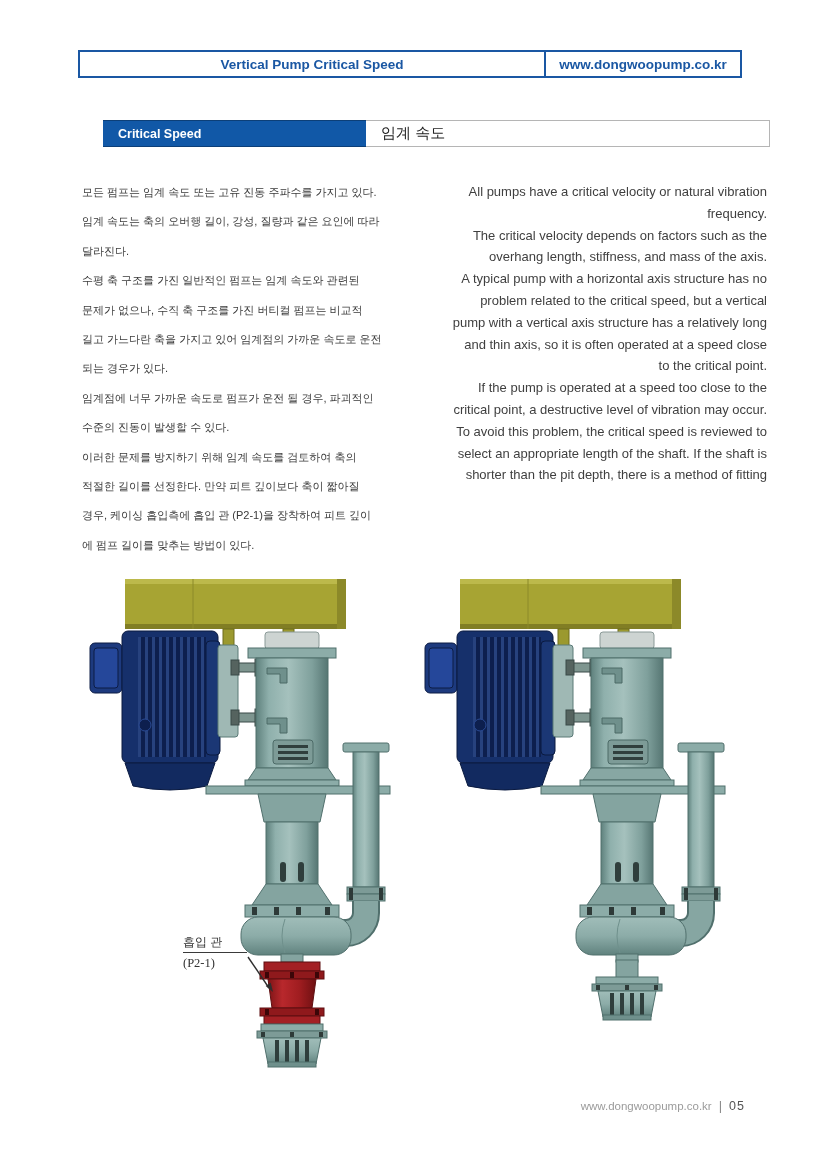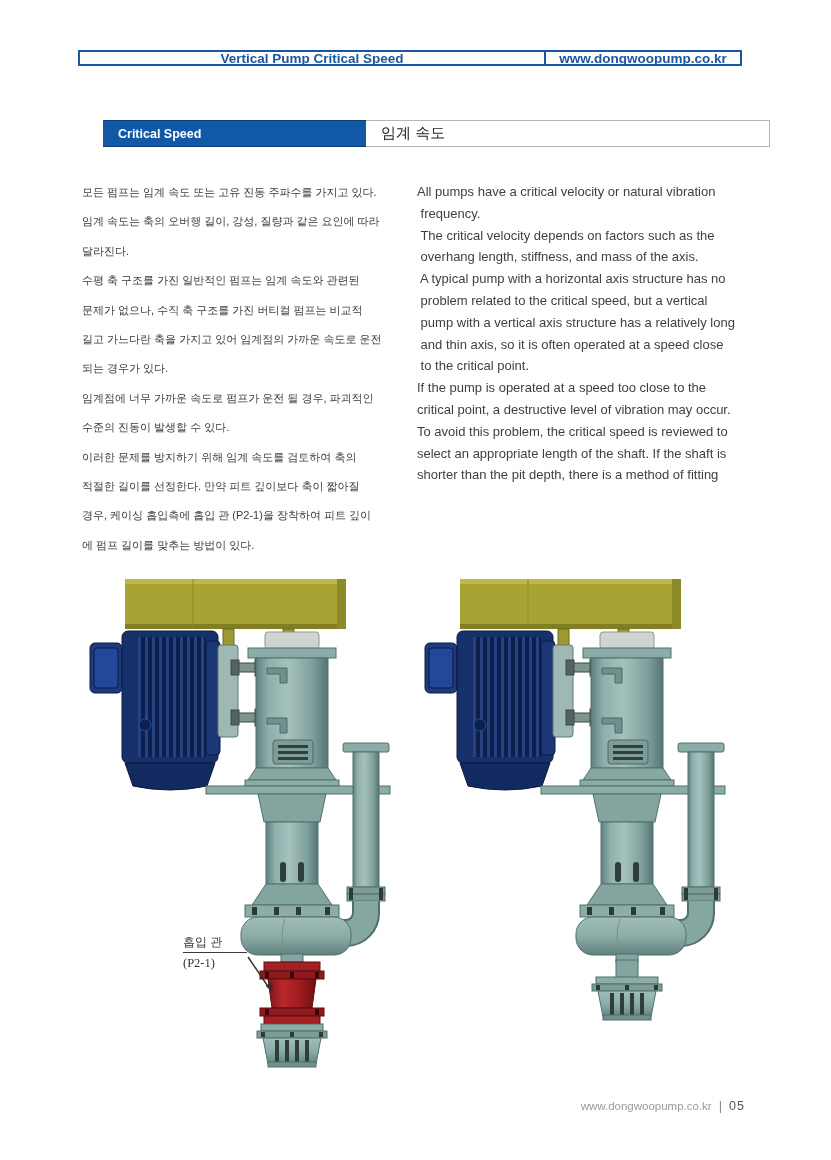--- a/index.html
+++ b/index.html
@@ -1,37 +1,37 @@
 <!DOCTYPE html>
 <html><head>
 <meta charset="utf-8">
 <style>
   html,body{margin:0;padding:0;background:#ffffff;}
   body{font-family:"Liberation Sans", sans-serif;}
   .page{position:relative;width:831px;height:1160px;background:#ffffff;overflow:hidden;}
 
   
-  .header-row{position:absolute;left:78px;top:50px;width:664px;height:16px;display:flex;}
+  .header-row{position:absolute;left:78px;top:50px;width:664px;height:28px;display:flex;}
   .header-box{box-sizing:border-box;border:2px solid #1a57a3;display:flex;align-items:center;justify-content:center;
     color:#1a57a3;font-weight:bold;font-size:13.5px;background:#fff;}
   .header-box.title{width:468px;}
   .header-box.site{width:196px;border-left:none;}
 
   
   .section-row{position:absolute;left:78px;top:120px;width:667px;height:27px;display:flex;padding-left:25px;}
   .section-blue{box-sizing:border-box;width:263px;background:#1158a7;color:#ffffff;font-weight:bold;font-size:12.5px;
     display:flex;align-items:center;padding-left:15px;border-top:1px solid #0c3f78;border-bottom:1px solid #0c3f78;}
   .section-white{box-sizing:border-box;flex:1;background:#fff;border:1px solid #b5b5b5;border-left:none;
     display:flex;align-items:center;padding-left:15px;font-size:15px;color:#222222;text-align:center;}
 
   
   .ko-col{position:absolute;left:82px;top:178px;width:330px;color:#3a3a3a;font-size:11px;}
   .ko-col .line{line-height:29.4px;height:29.4px;white-space:pre;}
   .en-col{position:absolute;left:417px;top:181px;width:350px;color:#3f3f3f;font-size:13px;}
-  .en-col .line{line-height:21.8px;height:21.8px;white-space:pre;}
+  .en-col .line{line-height:21.8px;height:21.8px;white-space:pre;text-align:right;}
 
   
   .fig{position:absolute;}
   .fig-left{left:85px;top:575px;width:345px;height:515px;}
   .fig-right{left:420px;top:575px;width:345px;height:470px;}
 
   
   .callout{position:absolute;left:183px;top:933px;color:#333333;font-size:12px;line-height:1.5;}
   .callout .l1{display:inline-block;width:64px;border-bottom:1.5px solid #3a3a3a;padding-bottom:1px;}
   .callout .l2{margin-top:1px;font-size:12.5px;font-family:Liberation Serif, serif;}

